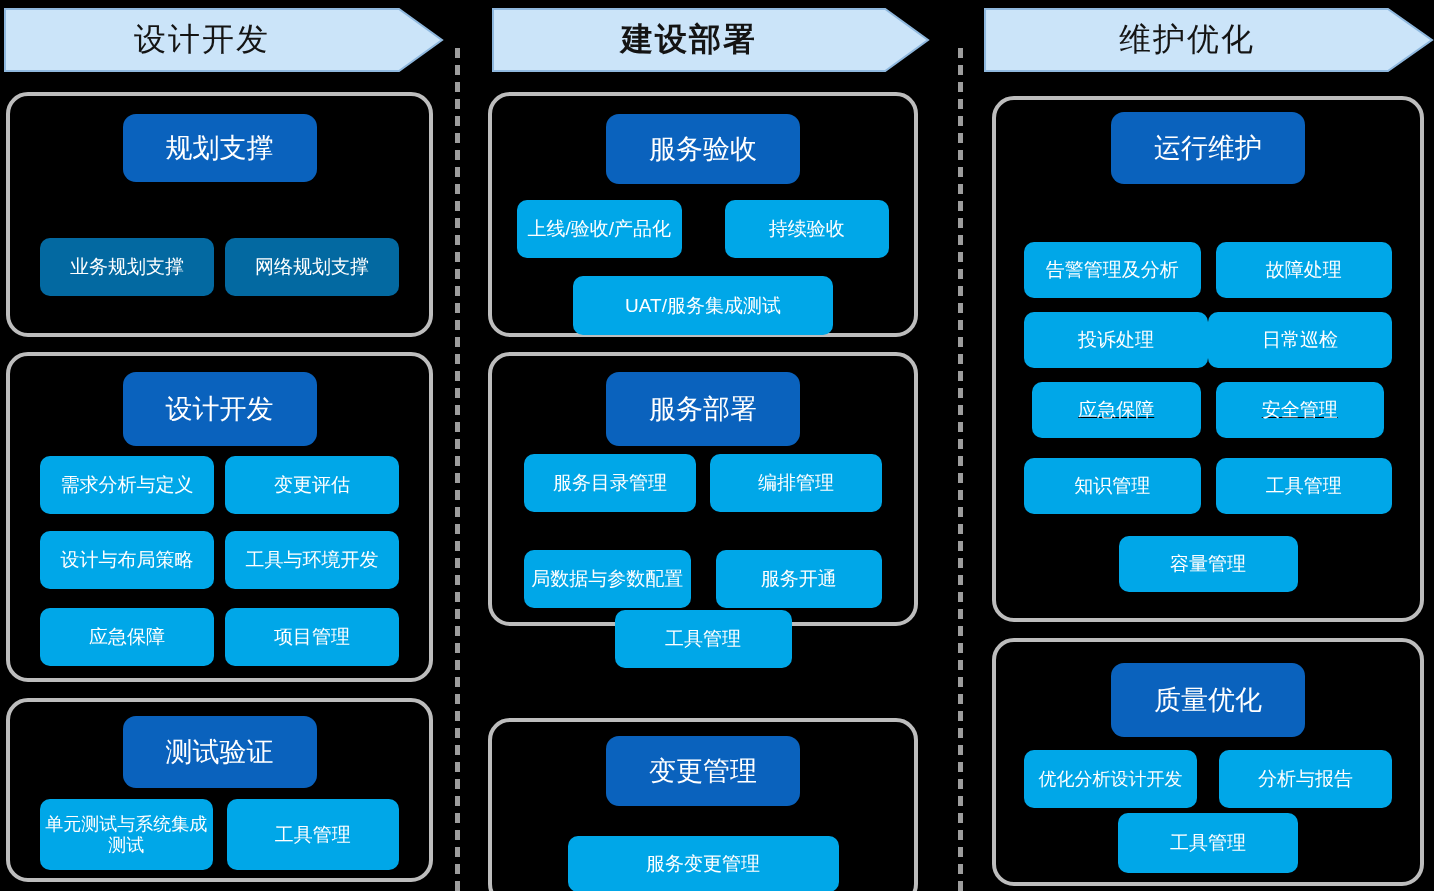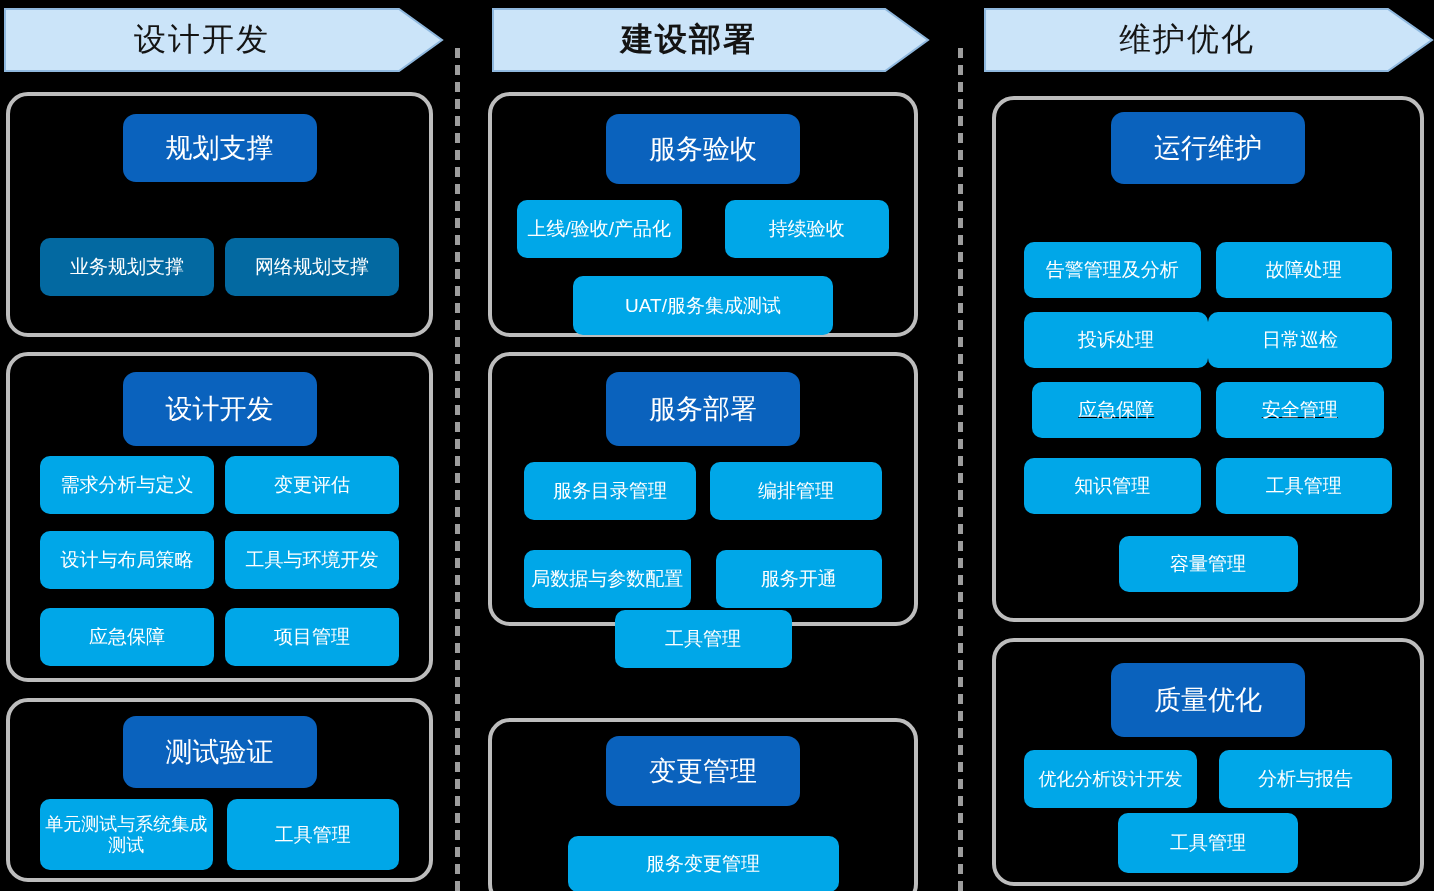--- a/index.html
+++ b/index.html
@@ -109,21 +109,21 @@
       <div class="box">上线/验收/产品化</div>
       <div class="box">持续验收</div>
     </div>
     <div class="row center" style="top:180px;">
       <div class="box" style="flex:0 0 260px;height:59px;">UAT/服务集成测试</div>
     </div>
   </div>
 
   <div class="section" style="left:488px;top:352px;width:430px;height:274px;">
     <div class="hdr" style="top:16px;height:74px;">服务部署</div>
-    <div class="row" style="top:106px;padding:0 32px;gap:14px;">
+    <div class="row" style="top:98px;padding:0 32px;gap:14px;">
       <div class="box">服务目录管理</div>
       <div class="box">编排管理</div>
     </div>
     <div class="row" style="top:180px;padding:14px 32px;gap:25px;">
       <div class="box">局数据与参数配置</div>
       <div class="box">服务开通</div>
     </div>
     <div class="row center" style="top:254px;">
       <div class="box" style="flex:0 0 177px;">工具管理</div>
     </div>

